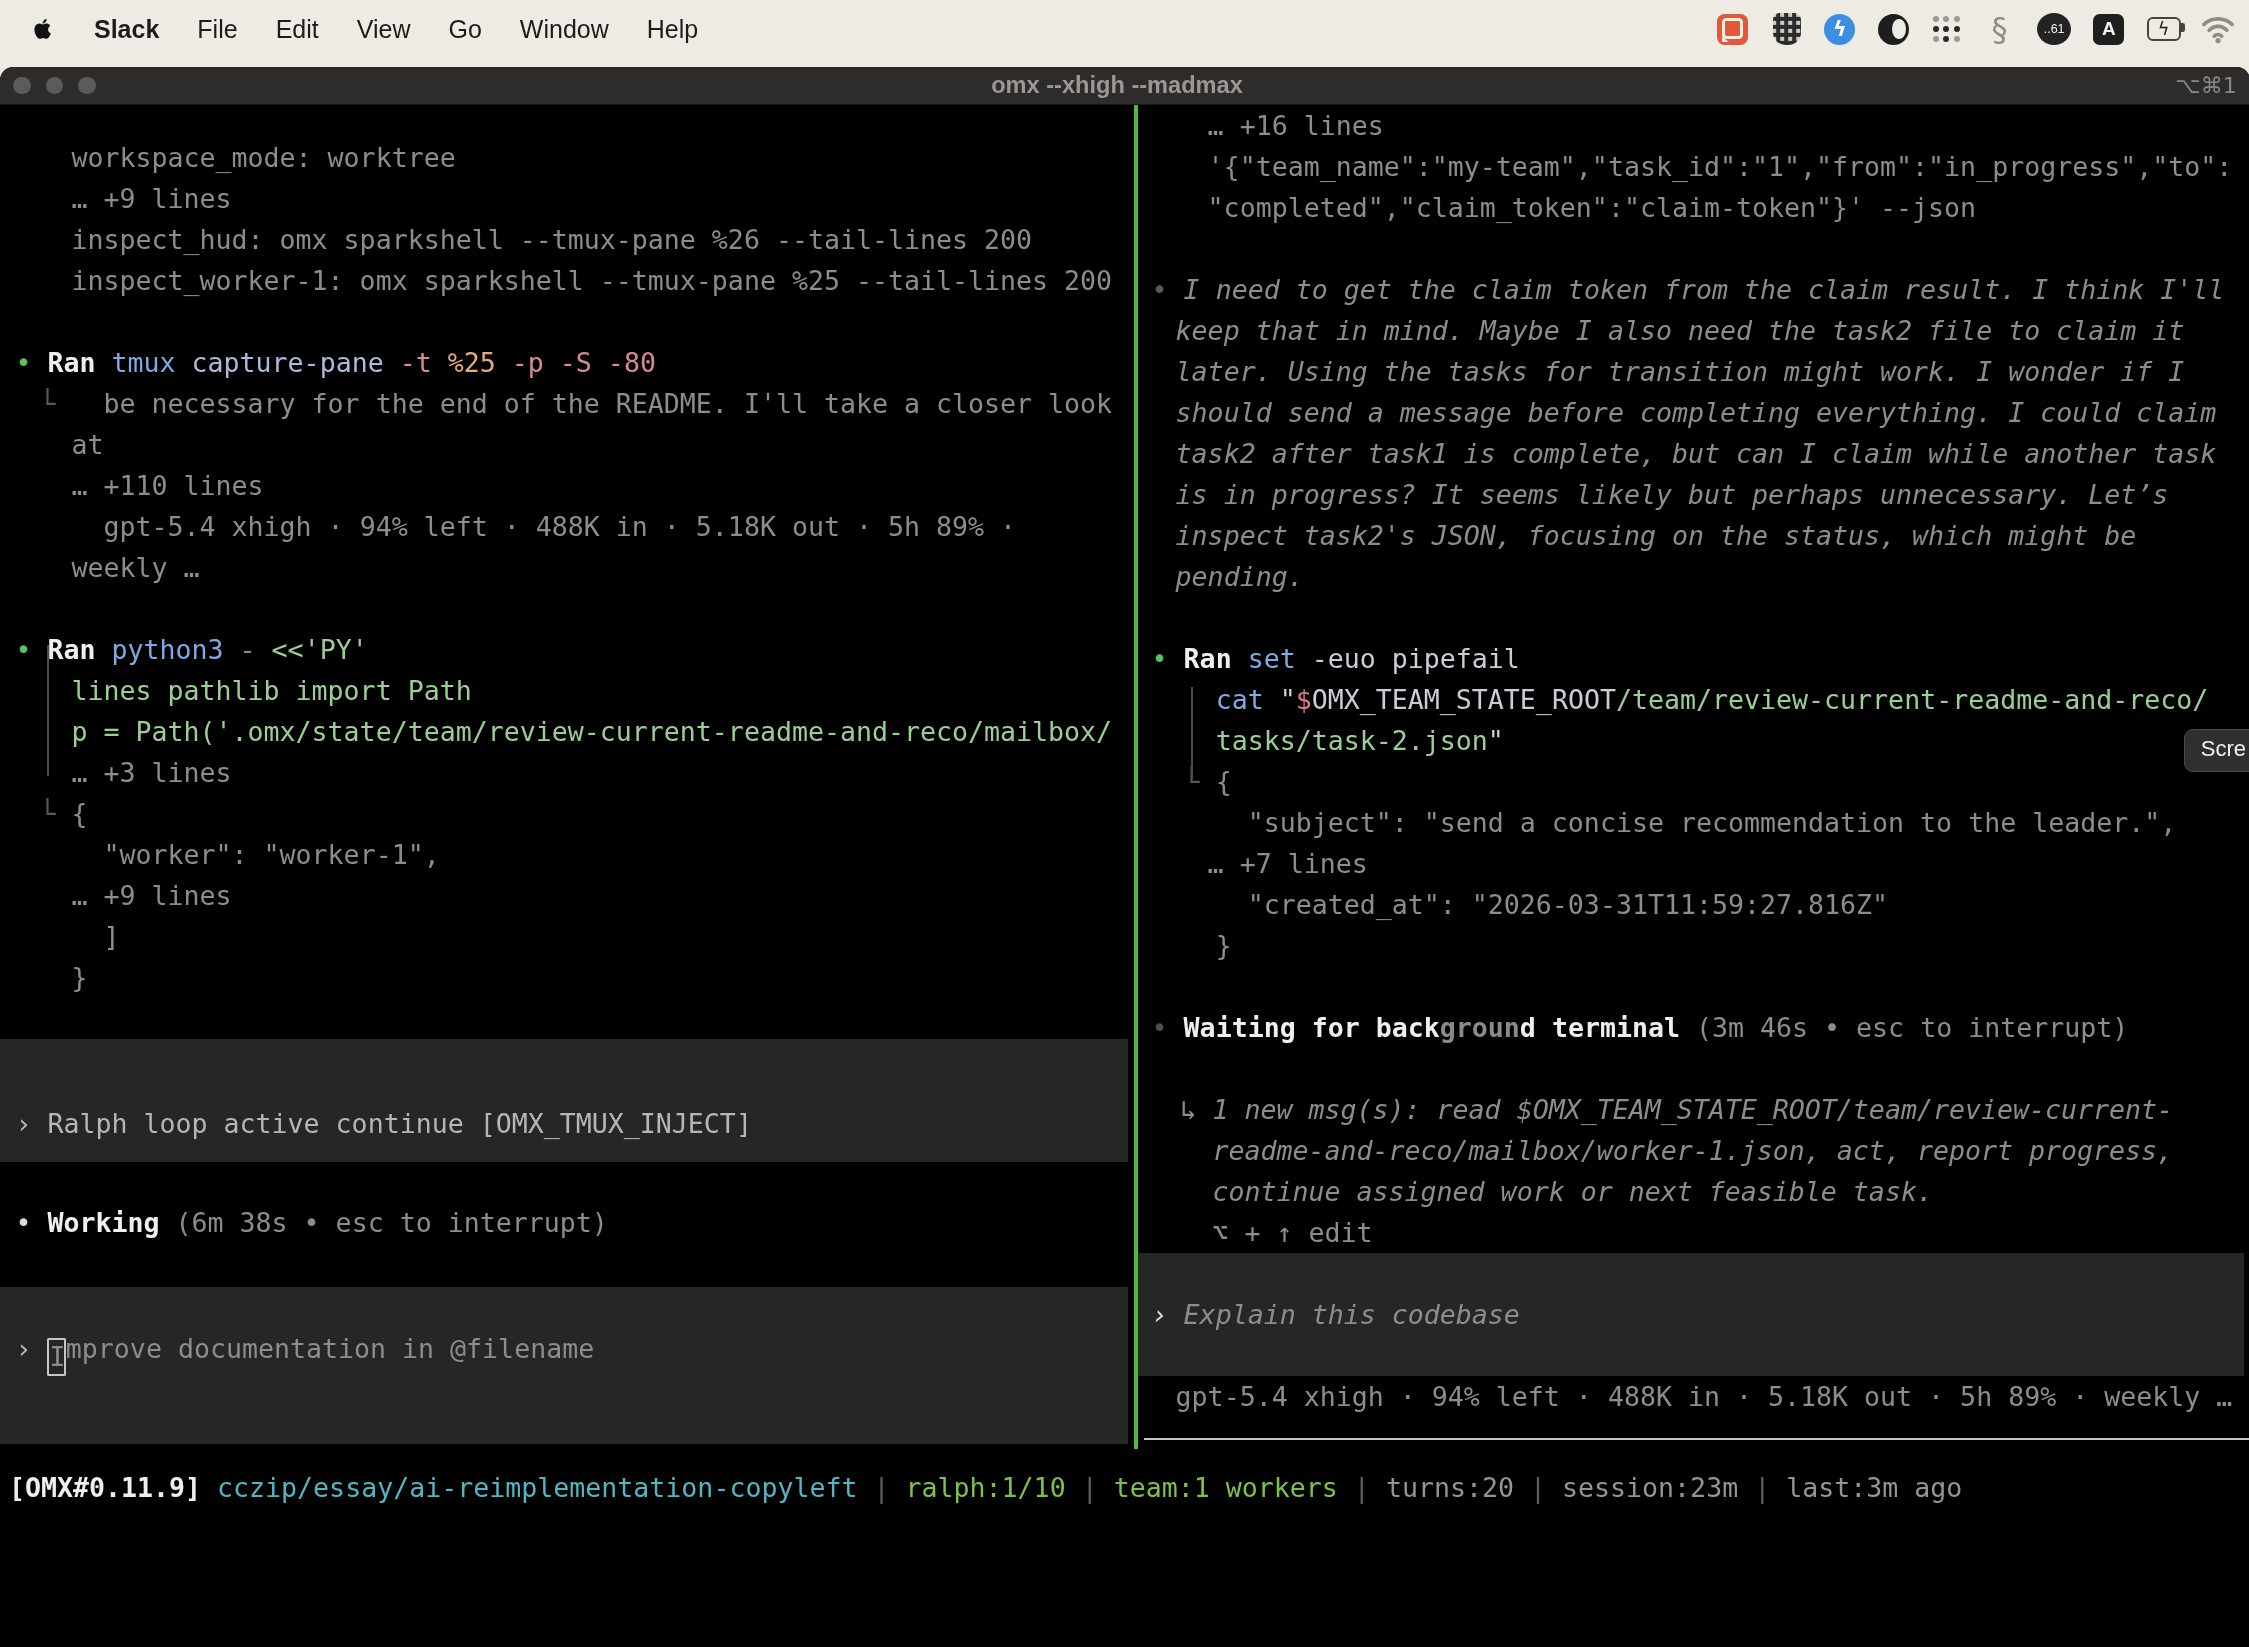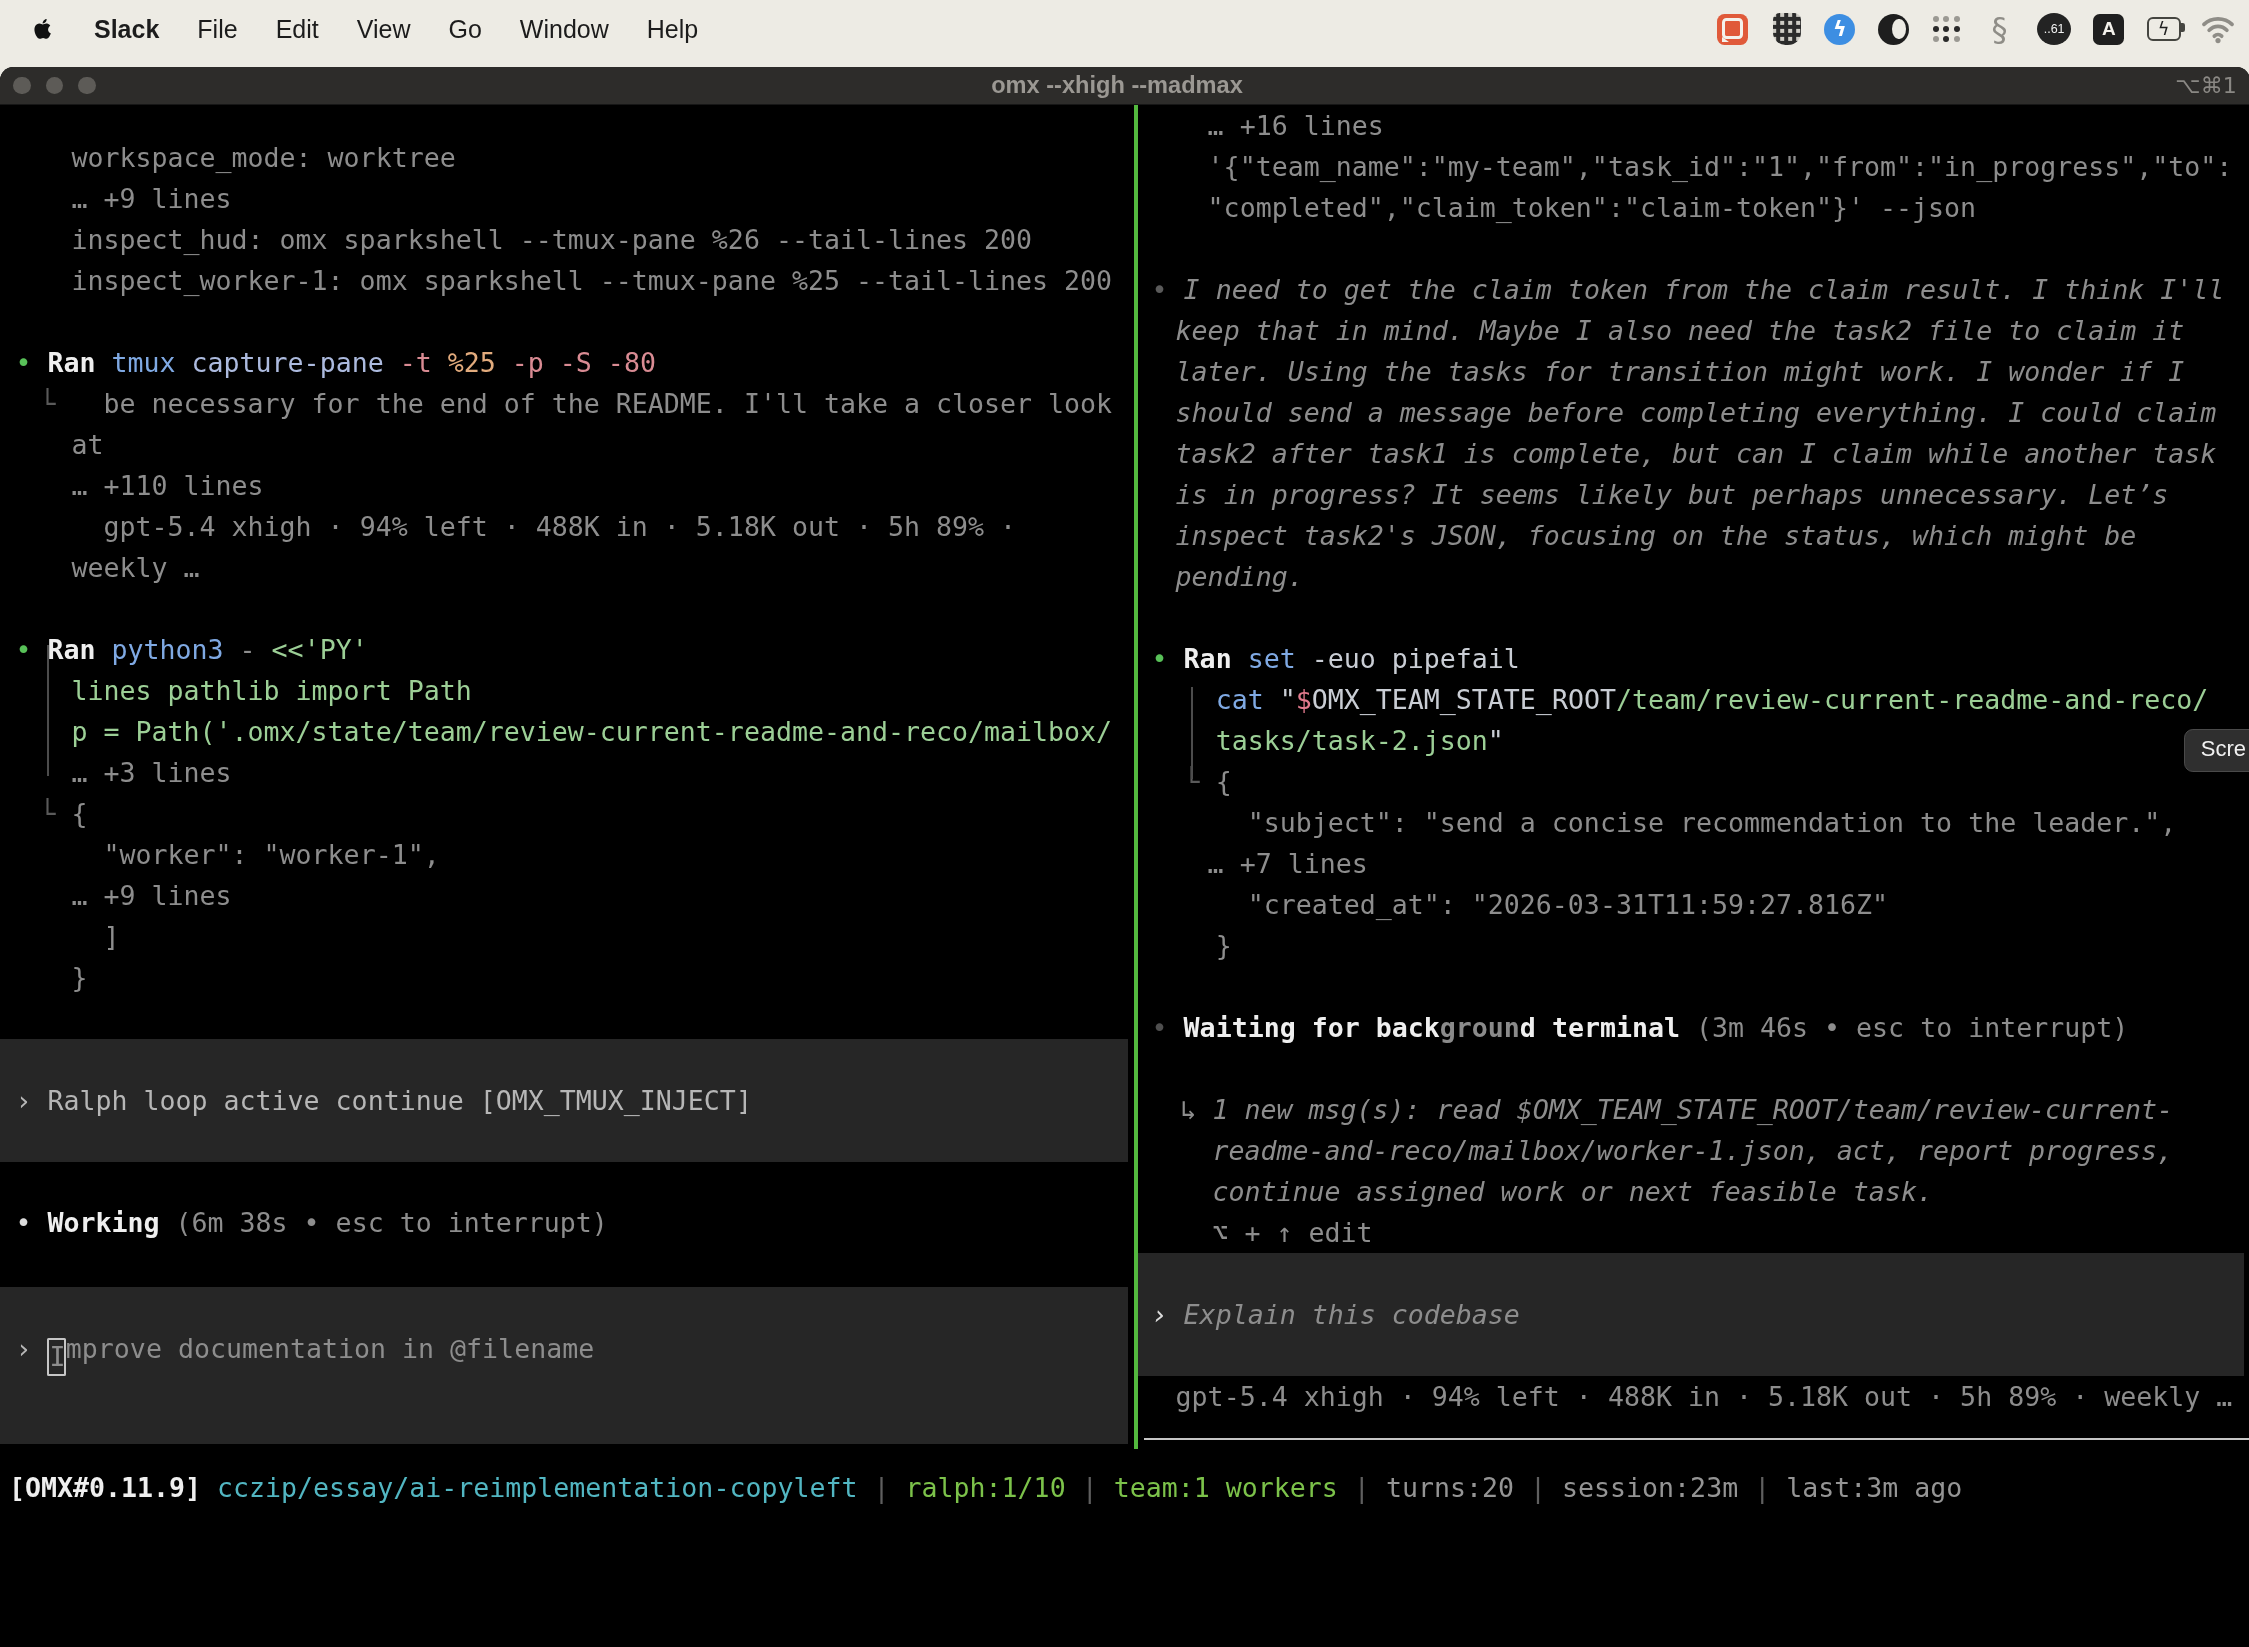--- a/index.html
+++ b/index.html
@@ -173,21 +173,21 @@
               <div class="line" style="padding-left: 4ch;"><span class="grn">p = Path('.omx/state/team/review-current-readme-and-reco/mailbox/</span></div>
               <div class="line" style="padding-left: 4ch;"><span class="g">… +3 lines</span></div>
               <div class="line" style="padding-left: 2ch;"><span class="dim">└ </span><span class="g">{</span></div>
               <div class="line" style="padding-left: 6ch;"><span class="g">"worker": "worker-1",</span></div>
               <div class="line" style="padding-left: 4ch;"><span class="g">… +9 lines</span></div>
               <div class="line" style="padding-left: 6ch;"><span class="g">]</span></div>
               <div class="line" style="padding-left: 4ch;"><span class="g">}</span></div>
               <div class="line">&nbsp;</div>
             </div>
             <div class="band" style="height: 123px; padding-top: 41px;">
-              <div class="line" style="padding-left: 0.5ch;"><span class="g2">›</span><span class="g2"> Ralph loop active continue [OMX_TMUX_INJECT]</span></div>
+              <div class="line" style="padding-left: 0.5ch; margin-top: 23px;"><span class="g2">›</span><span class="g2"> Ralph loop active continue [OMX_TMUX_INJECT]</span></div>
             </div>
             <div style="height: 40px;"></div>
             <div class="rows">
               <div class="line" style="padding-left: 0.5ch;"><span class="wn">•</span><span> </span><span class="w">Working</span><span class="g"> </span><span class="g">(6m 38s • esc to interrupt)</span></div>
             </div>
             <div style="height: 44px;"></div>
             <div class="band" style="height: 157px; padding-top: 41px;">
               <div class="line" style="padding-left: 0.5ch;"><span class="g2">›</span><span> </span><span class="cursor">I</span><span class="g">mprove documentation in @filename</span></div>
             </div>
             <div class="rows">

